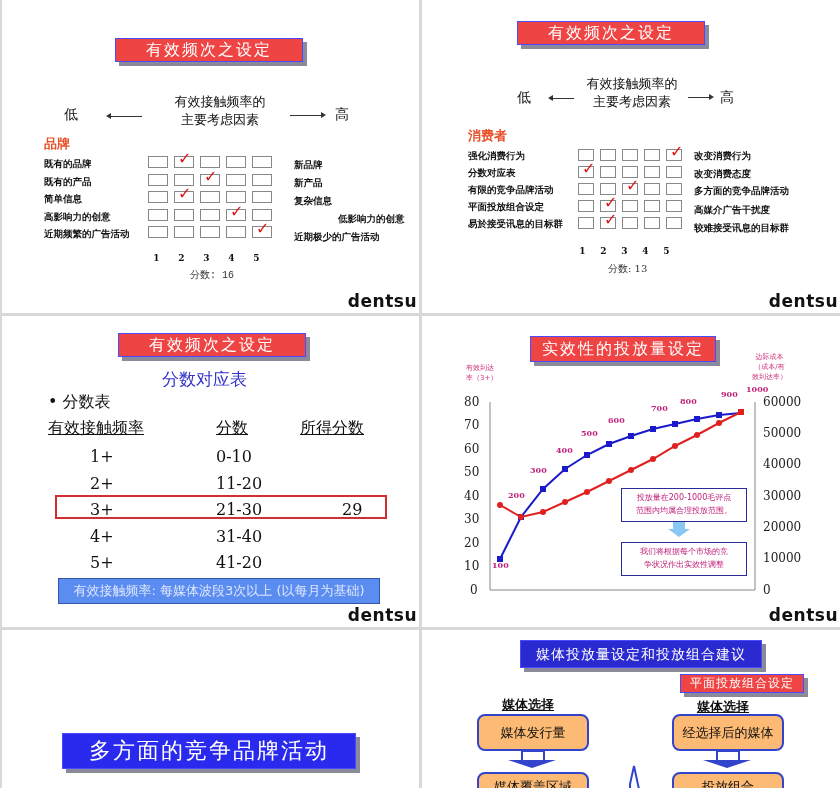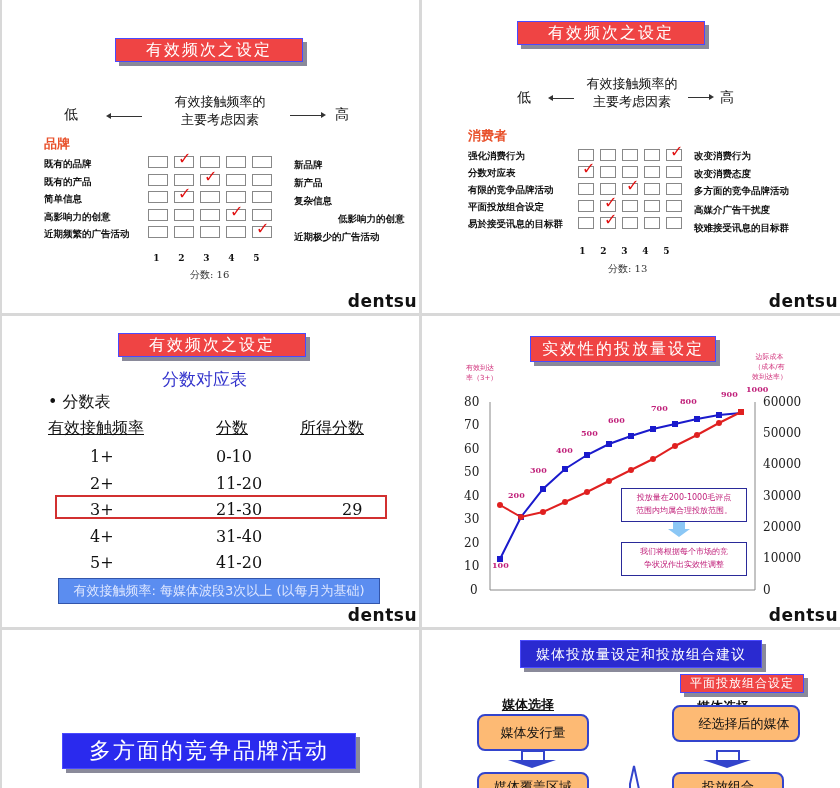--- a/index.html
+++ b/index.html
@@ -100,21 +100,21 @@
   </div>
   <div class="row" style="left:292px;top:231px;">近期极少的广告活动</div>
 
   <div class="nums" style="left:142px;top:253px;">
     <span>1</span>
       <span>2</span>
       <span>3</span>
       <span>4</span>
       <span>5</span>
   </div>
-  <div class="score" style="left:188px;top:268px;">分数: 16</div>
+  <div class="score" style="left:188px;top:268px;font-family:Liberation Mono, monospace;">分数: 16</div>
   <div class="dentsu">dentsu</div>
 </div>
 
 <div class="slide s2">
   <div class="title-box" style="left:95px;top:21px;width:186px;height:22px;font-size:16px;line-height:22px;">有效频次之设定</div>
   <div class="lowhigh" style="left:95px;top:89px;">低</div>
   <div class="arrow-line l" style="left:130px;top:98px;width:22px;"></div>
   <div class="center-cap" style="left:150px;top:75px;width:120px;">
     <div>有效接触频率的</div>
     <div>主要考虑因素</div>
@@ -306,21 +306,21 @@
 <div class="slide s5">
   <div class="title-box" style="left:60px;top:103px;width:292px;height:34px;font-size:22px;line-height:34px;background:#2a2aee;">多方面的竞争品牌活动</div>
 </div>
 
 <div class="slide s6">
   <div class="title-box" style="left:98px;top:10px;width:240px;height:26px;font-size:14px;line-height:26px;background:#2a2ad0;letter-spacing:1px;">媒体投放量设定和投放组合建议</div>
   <div class="title-box" style="left:258px;top:44px;width:122px;height:17px;font-size:12px;line-height:17px;letter-spacing:1px;">平面投放组合设定</div>
   <div class="flow-head" style="left:80px;top:66px;">媒体选择</div>
   <div class="flow-head" style="left:275px;top:68px;">媒体选择</div>
   <div class="flow-box" style="left:55px;top:84px;width:108px;height:33px;line-height:33px;">媒体发行量</div>
-  <div class="flow-box" style="left:250px;top:75px;width:108px;height:33px;line-height:33px;padding-left:16px;">经选择后的媒体</div>
+  <div class="flow-box" style="left:250px;top:84px;width:108px;height:33px;line-height:33px;">经选择后的媒体</div>
   <div style="position:absolute;left:99px;top:120px;width:20px;height:8px;border:2px solid #3344cc;border-bottom:none;"></div>
   <div style="position:absolute;left:86px;top:130px;border-left:24px solid transparent;border-right:24px solid transparent;border-top:8px solid #3344cc;"></div>
   <div style="position:absolute;left:294px;top:120px;width:20px;height:8px;border:2px solid #3344cc;border-bottom:none;"></div>
   <div style="position:absolute;left:281px;top:130px;border-left:24px solid transparent;border-right:24px solid transparent;border-top:8px solid #3344cc;"></div>
   <svg style="position:absolute;left:196px;top:134px;" width="30" height="30" viewBox="0 0 30 30">
     <polyline points="4,30 12,30 12,20 16,2 22,30" fill="none" stroke="#3344cc" stroke-width="2"></polyline>
   </svg>
   <div class="flow-box" style="left:55px;top:142px;width:108px;height:33px;line-height:26px;">媒体覆盖区域</div>
   <div class="flow-box" style="left:250px;top:142px;width:108px;height:33px;line-height:26px;">投放组合</div>
 </div>

